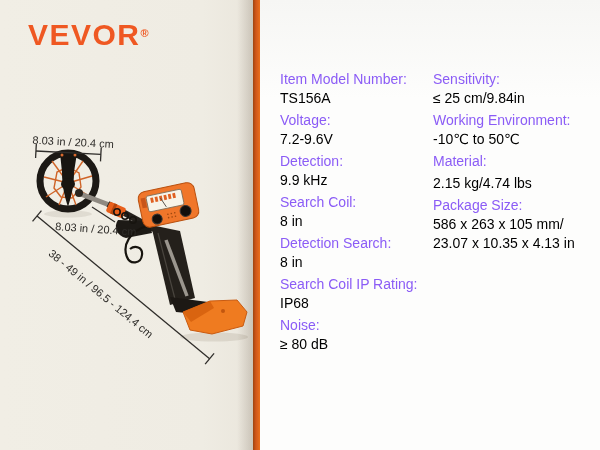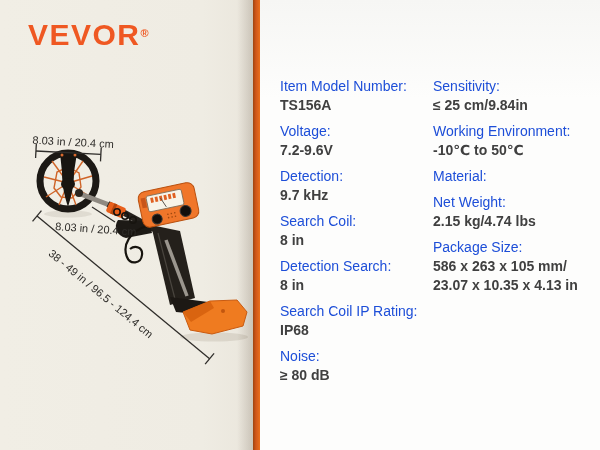--- a/index.html
+++ b/index.html
@@ -35,24 +35,24 @@
     color:#ef5822;font-weight:bold;font-size:30px;letter-spacing:1.5px;
     line-height:30px;
   }
   .logo .reg{font-size:11px;vertical-align:top;position:relative;top:-2px;font-weight:bold;}
 
   .spec-col{position:absolute;top:70px;width:168px;}
   .spec-col.col-left{left:280px;}
   .spec-col.col-right{left:433px;}
   .spec{margin-bottom:3px;}
   .spec-label{
-    font-size:14px;line-height:19px;color:#1d4ed8;white-space:nowrap;margin-top:7px;
+    font-size:14px;line-height:19px;color:#8b5cf6;white-space:nowrap;
   }
   .spec-value{
-    font-size:14px;line-height:19px;color:#404040;font-weight:bold;white-space:nowrap;
+    font-size:14px;line-height:19px;color:#000000;font-weight:normal;white-space:nowrap;
   }
 
   .figure-svg{position:absolute;left:0;top:0;}
   svg text{
     font-family:"Liberation Sans","DejaVu Sans",sans-serif;
     fill:#2d2b28;font-size:11px;
   }
 </style>
 </head>
 <body>
@@ -175,21 +175,21 @@
     <div class="spec">
       <div class="spec-label">Item Model Number:</div>
       <div class="spec-value">TS156A</div>
     </div>
     <div class="spec">
       <div class="spec-label">Voltage:</div>
       <div class="spec-value">7.2-9.6V</div>
     </div>
     <div class="spec">
       <div class="spec-label">Detection:</div>
-      <div class="spec-value">9.7 kHz</div>
+      <div class="spec-value">9.9 kHz</div>
     </div>
     <div class="spec">
       <div class="spec-label">Search Coil:</div>
       <div class="spec-value">8 in</div>
     </div>
     <div class="spec">
       <div class="spec-label">Detection Search:</div>
       <div class="spec-value">8 in</div>
     </div>
     <div class="spec">
@@ -208,21 +208,20 @@
       <div class="spec-value">≤ 25 cm/9.84in</div>
     </div>
     <div class="spec">
       <div class="spec-label">Working Environment:</div>
       <div class="spec-value">-10℃ to 50℃</div>
     </div>
     <div class="spec">
       <div class="spec-label">Material:</div>
     </div>
     <div class="spec">
-      <div class="spec-label">Net Weight:</div>
       <div class="spec-value">2.15 kg/4.74 lbs</div>
     </div>
     <div class="spec">
       <div class="spec-label">Package Size:</div>
       <div class="spec-value">586 x 263 x 105 mm/</div>
       <div class="spec-value">23.07 x 10.35 x 4.13 in</div>
     </div>
   </div>
 
 </div>

